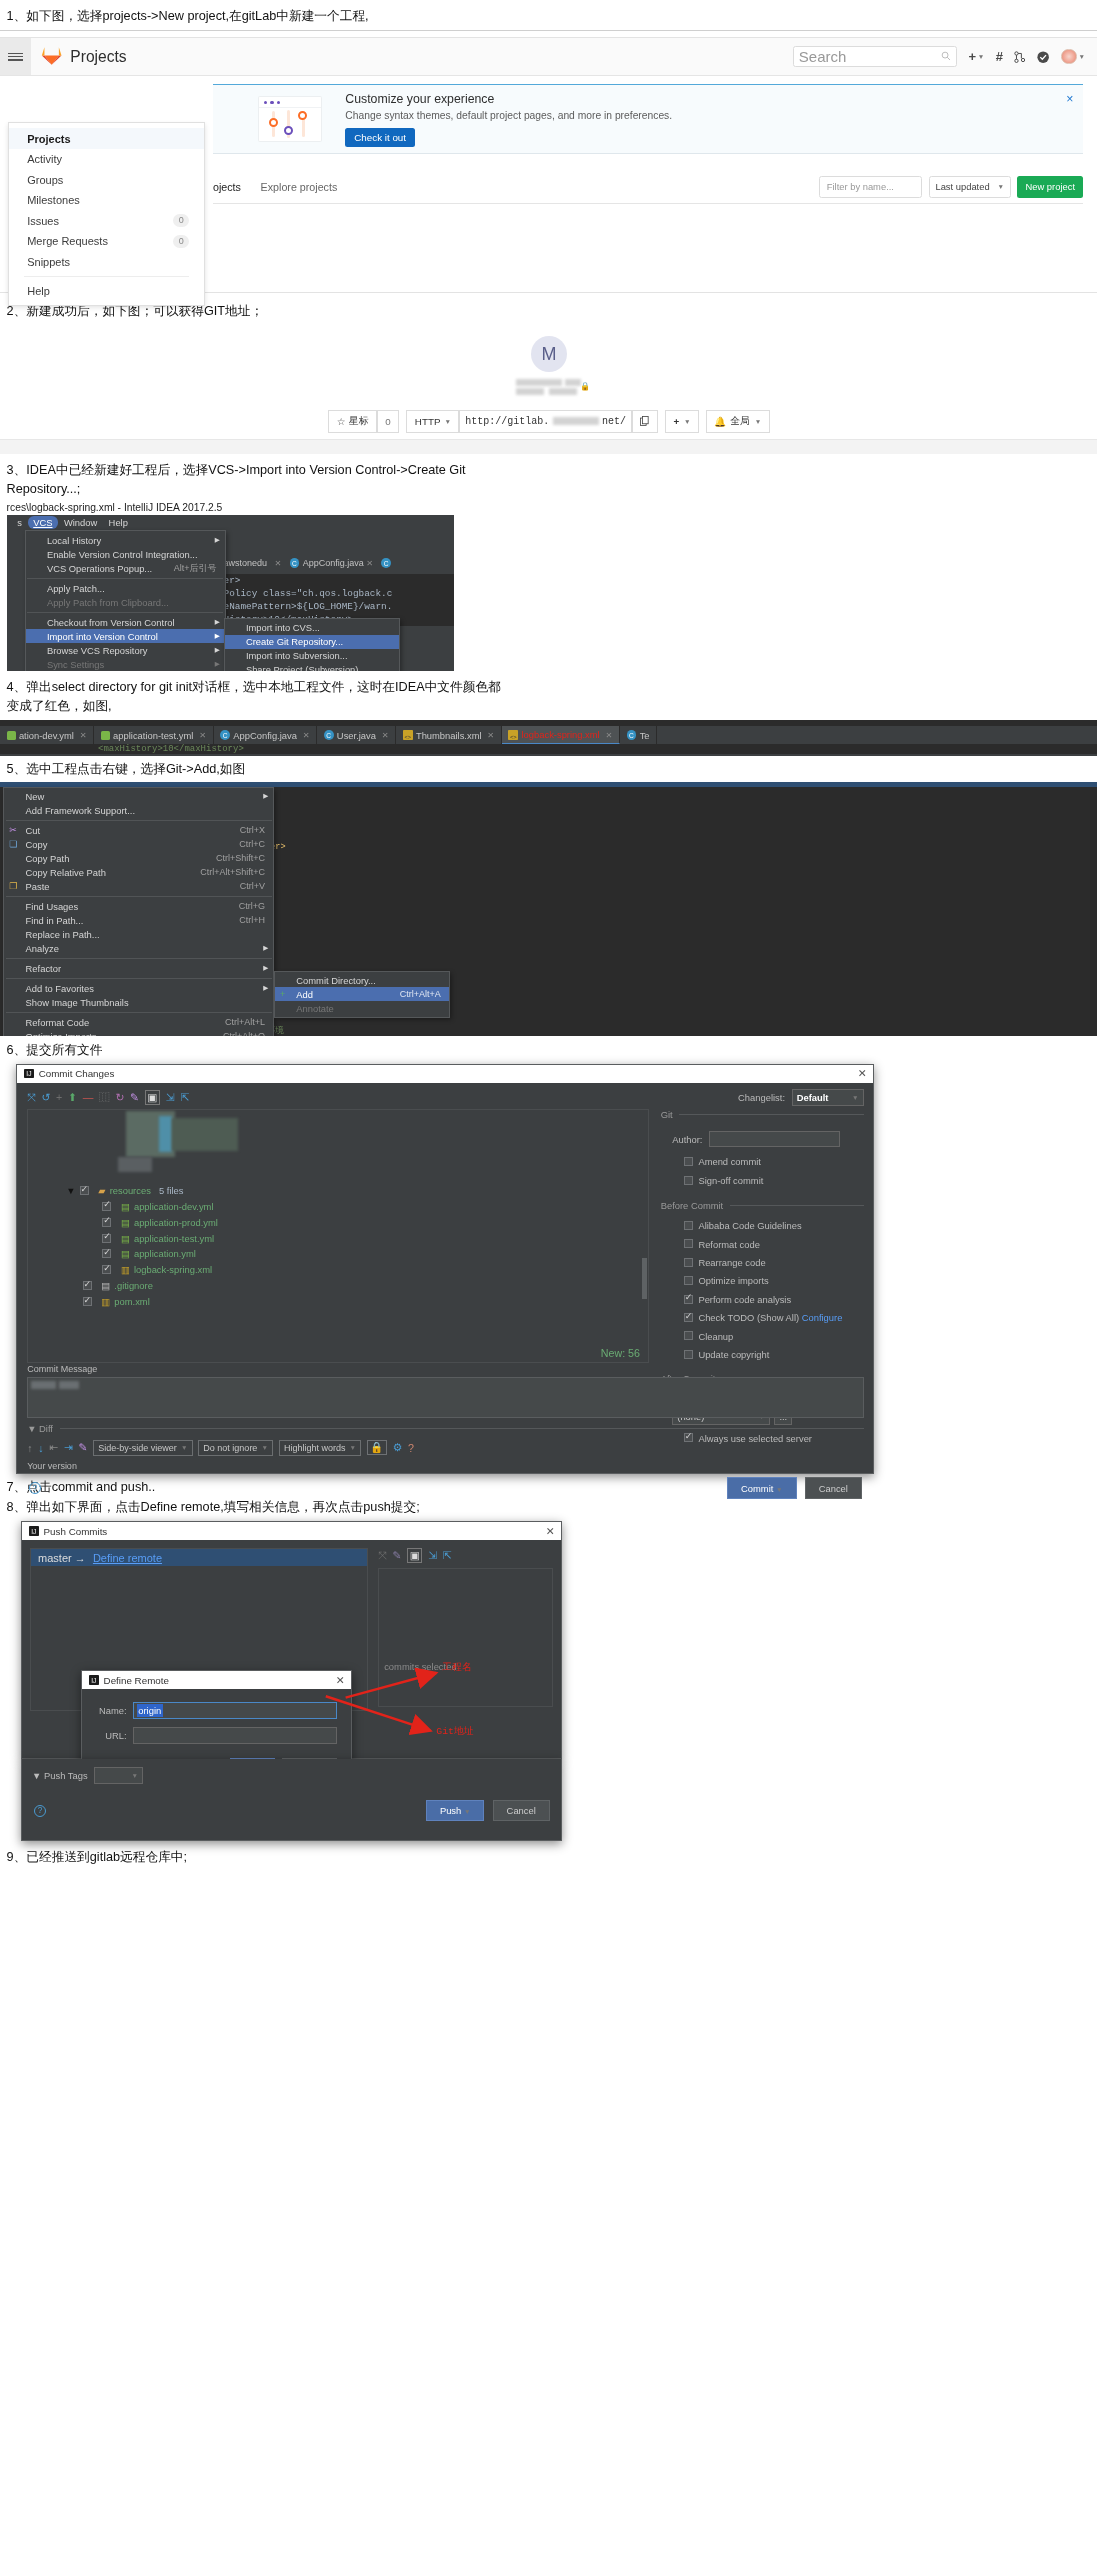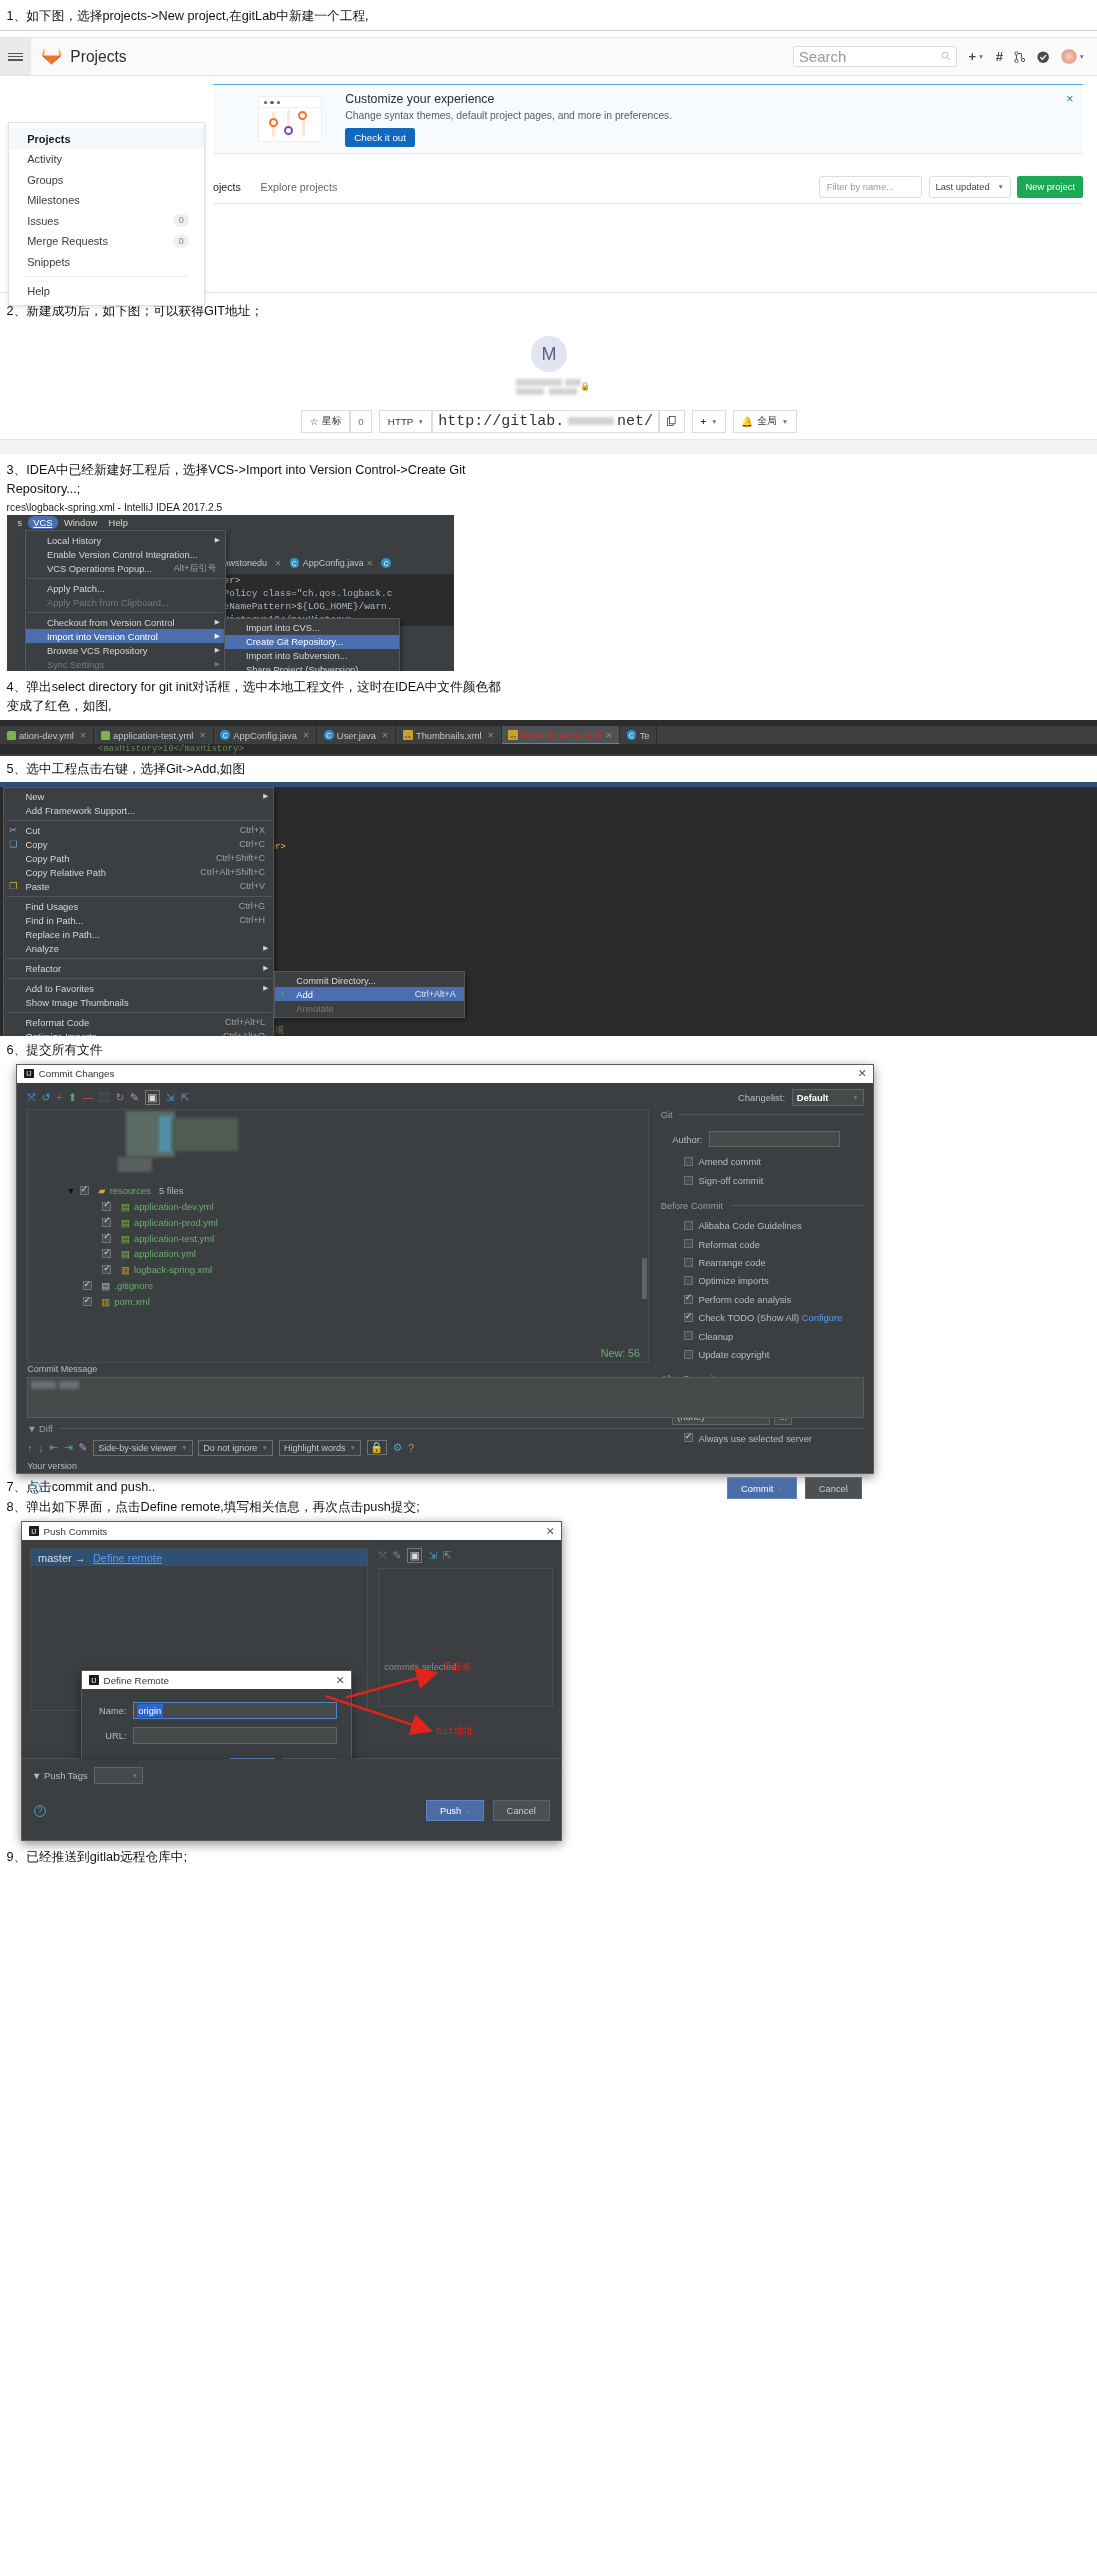--- a/index.html
+++ b/index.html
@@ -137,21 +137,21 @@
     width:36px;height:36px;border-radius:50%;
     background:#e2e4f0;color:#5a5f8a;font-size:18px;
     display:flex;align-items:center;justify-content:center;margin:0 auto;
   }
   .blurname { width:66px;height:18px;margin:6.6px auto 0 auto;position:relative; }
   .bl { position:absolute;background:#d3d3d3;filter:blur(1.6px);}
   .lockglyph { position:absolute; right:-8.2px; top:2.5px; font-size:8.2px; color:#333;}
   .proj-row { display:flex; justify-content:center; align-items:center; gap:0; margin-top:13px; }
   .pg { border:0.8px solid #dcdcdc; height:23px; display:flex;align-items:center; padding:0 7.4px;
         font-size:9.8px; color:#333; background:#fff; }
-  .pg.mono { font-family:"Liberation Mono", monospace; font-size:15px; padding:0 4.9px; }
+  .pg.mono { font-family:"Liberation Mono", monospace; font-size:10px; padding:0 4.9px; }
   .pg.sep { margin-left:7.4px; }
   .pg-count { color:#777; min-width:21.3px; justify-content:center; }
 
   
   .ide { background:#3c3f41; color:#bbb; font-size:9.8px; position:relative; overflow:hidden;
          font-family:"Liberation Sans", sans-serif; }
   .menubar { background:#3c3f41; height:14.8px; display:flex; align-items:center; gap:0; padding-left:4.9px; font-size:9.4px;}
   .mb { padding:0.8px 5.7px; color:#d6d6d6; }
   .mb.sel { background:#4b6eaf; color:#fff; }
   .u { text-decoration: underline; border-radius: 6px; }
@@ -647,21 +647,21 @@
           <span>Reformat Code</span>
           <span class="sc">Ctrl+Alt+L</span>
         </div>
       <div class="mi">
           <span>Optimize Imports</span>
           <span class="sc">Ctrl+Alt+O</span>
         </div>
 
     </div>
 
-    <div class="popup" style="position:absolute;left:274px;top:189px;width:191px;padding:1.6px 0;">
+    <div class="popup" style="position:absolute;left:274px;top:189px;width:176px;padding:1.6px 0;">
       <div class="mi">
           <span>Commit Directory...</span>
         </div>
       <div class="mi sel">
           <span class="gi" style="color:#59a869;">+</span>
           <span>Add</span>
           <span class="sc">Ctrl+Alt+A</span>
         </div>
       <div class="mi dis">
           <span>Annotate</span>

